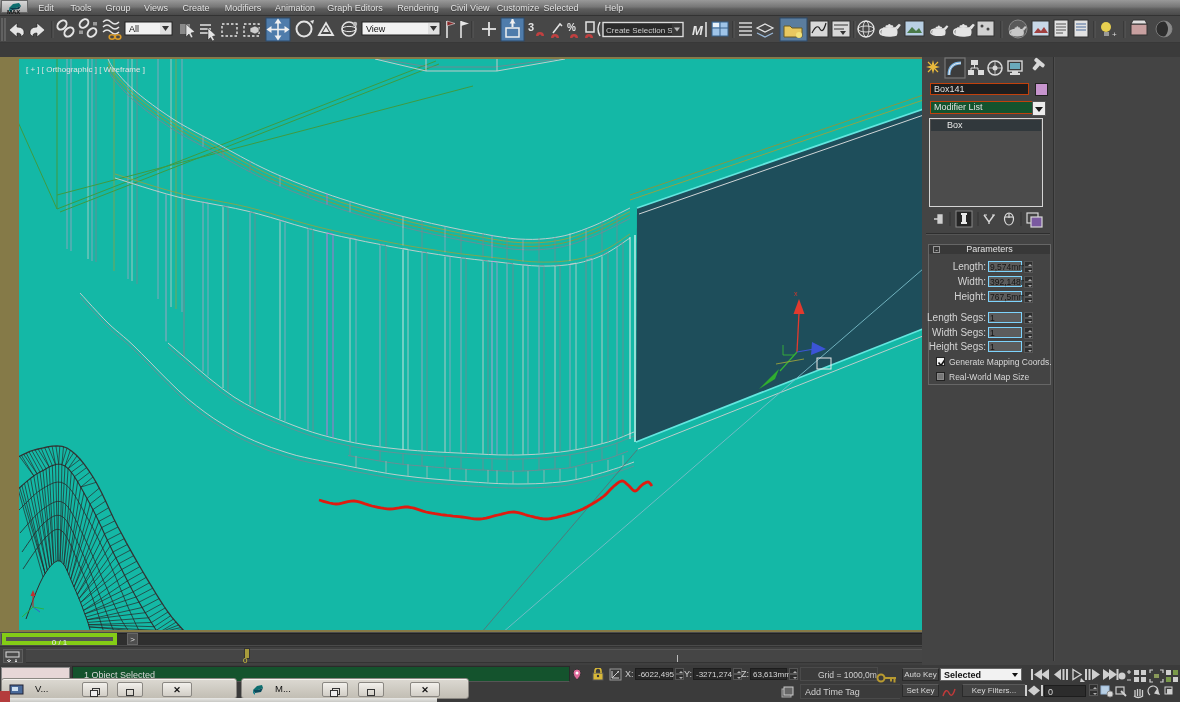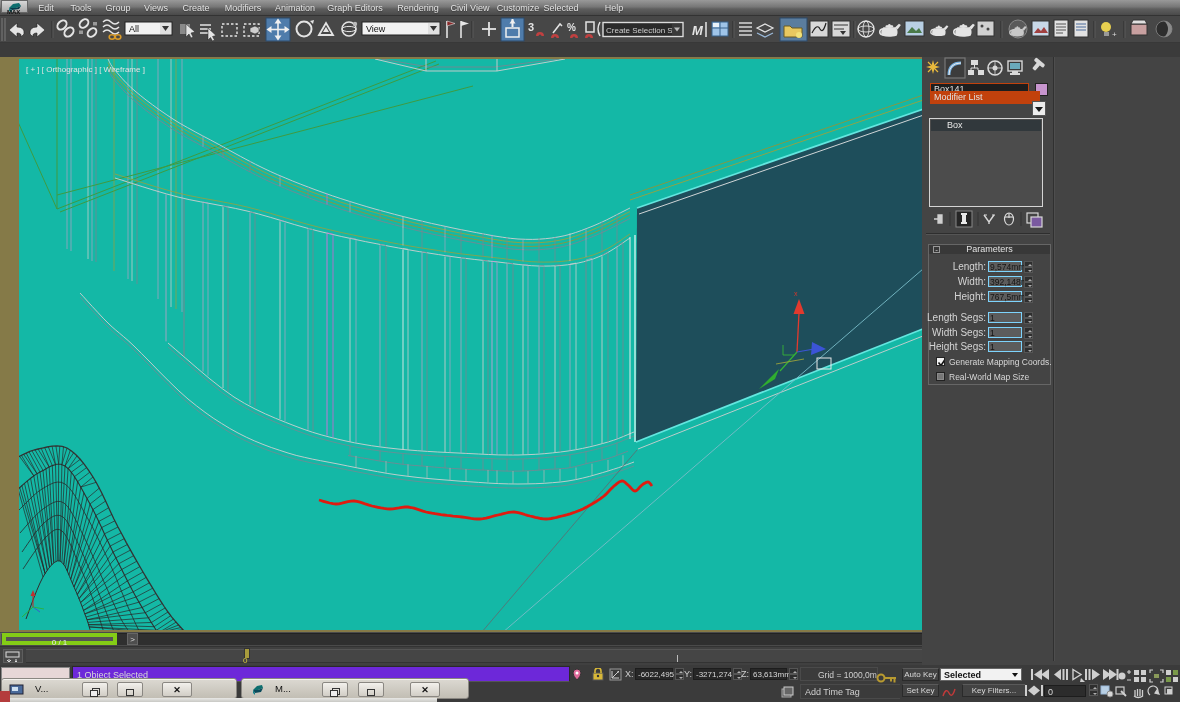--- a/index.html
+++ b/index.html
@@ -582,21 +582,21 @@
         <rect x="88" y="6" width="10" height="6" fill="#6aaabb"></rect>
         <rect x="90" y="14" width="6" height="2" fill="#d8d8d8"></rect>
         <rect x="88" y="16" width="10" height="2" fill="#d8d8d8"></rect>
         <g transform="translate(113,11) rotate(40)">
           <rect x="-2" y="-8" width="4" height="10" rx="1" fill="#d8d8d8"></rect>
           <rect x="-6" y="-9" width="12" height="4" rx="1.5" fill="#d8d8d8"></rect>
         </g>
       </svg>
       <div class="fld" style="left:8px;top:26px;width:99px;height:12px">Box141</div>
       <div style="position:absolute;left:113px;top:26px;width:13px;height:13px;background:#c795ce;border:1px solid #222"></div>
-      <div class="fld" style="left:8px;top:34px;width:110px;height:13px;background:#c2410c">Modifier List</div>
+      <div class="fld" style="left:8px;top:44px;width:110px;height:13px;background:#14532d">Modifier List</div>
       <div style="position:absolute;left:110px;top:44px;width:14px;height:15px;background:#ededed;border:1px solid #555"></div>
       <div style="position:absolute;left:113px;top:50px;width:0;height:0;border-left:4px solid transparent;border-right:4px solid transparent;border-top:5px solid #1a1a1a"></div>
       <div style="position:absolute;left:7px;top:61px;width:114px;height:89px;background:#4c4c4c;border:1px solid #d4d4d4"></div>
       <div style="position:absolute;left:9px;top:63px;width:110px;height:11px;background:#31383c;color:#e8e8e8;font-size:9px;padding-left:16px;line-height:11px">Box</div>
       <svg style="position:absolute;left:6px;top:153px" width="120" height="18" viewBox="0 0 120 18">
         <g stroke="#cfcfcf" fill="none" stroke-width="1.3">
           <path d="M6,9 l8,0 M10,5 l4,0 0,8 -4,0 z" fill="#cfcfcf"></path>
         </g>
         <line x1="22" y1="2" x2="22" y2="16" stroke="#333"></line>
         <rect x="28" y="1" width="16" height="16" fill="#262626" stroke="#888"></rect>
@@ -679,21 +679,21 @@
         <rect x="1" y="1" width="13" height="5" fill="none" stroke="#ddd"></rect>
         <path d="M4,8 l0,3 m-2,-2 l2,2 2,-2 M11,8 l0,3 m-2,1 l2,-2 2,2" stroke="#ddd" fill="none"></path>
       </svg>
       <div style="position:absolute;left:26px;top:2px;width:896px;height:14px;background:#454545;border-top:1px solid #555;border-bottom:1px solid #333"></div>
       <div style="position:absolute;left:244px;top:1px;width:6px;height:11px;background:#a79b3c;border:1px solid #333"></div>
       <div style="position:absolute;left:243px;top:9px;color:#d8c83c;font-size:8px">0</div>
       <div style="position:absolute;left:677px;top:8px;width:1px;height:7px;background:#bbb"></div>
     </div>
     <div id="statusbar">
       <div style="position:absolute;left:1px;top:2px;width:69px;height:15px;background:#e7d7d7;border:1px solid #888"></div>
-      <div style="position:absolute;left:72px;top:1px;width:498px;height:16px;background:#6d28d9;border:1px solid #2a2a2a;border-bottom-color:#555;color:#d8d8d8;font-size:9px;line-height:16px;padding-left:4px">1 Object Selected</div>
+      <div style="position:absolute;left:72px;top:1px;width:498px;height:16px;background:#14532d;border:1px solid #2a2a2a;border-bottom-color:#555;color:#d8d8d8;font-size:9px;line-height:16px;padding-left:11px">1 Object Selected</div>
       <svg style="position:absolute;left:571px;top:3px" width="12" height="13">
         <path d="M6,1 a4,4 0 0 1 4,4 q0,3 -4,7 q-4,-4 -4,-7 a4,4 0 0 1 4,-4 z" fill="#e06a9a" stroke="#333"></path>
         <circle cx="6" cy="5" r="1.5" fill="#fff"></circle>
       </svg>
       <svg style="position:absolute;left:592px;top:3px" width="12" height="13">
         <rect x="1" y="5" width="10" height="7" fill="#d8b838" stroke="#555"></rect>
         <path d="M3,5 v-2 a3,3 0 0 1 6,0 v2" stroke="#d8b838" stroke-width="1.6" fill="none"></path>
         <circle cx="6" cy="8" r="1.2" fill="#333"></circle>
       </svg>
       <svg style="position:absolute;left:609px;top:3px" width="13" height="13">

